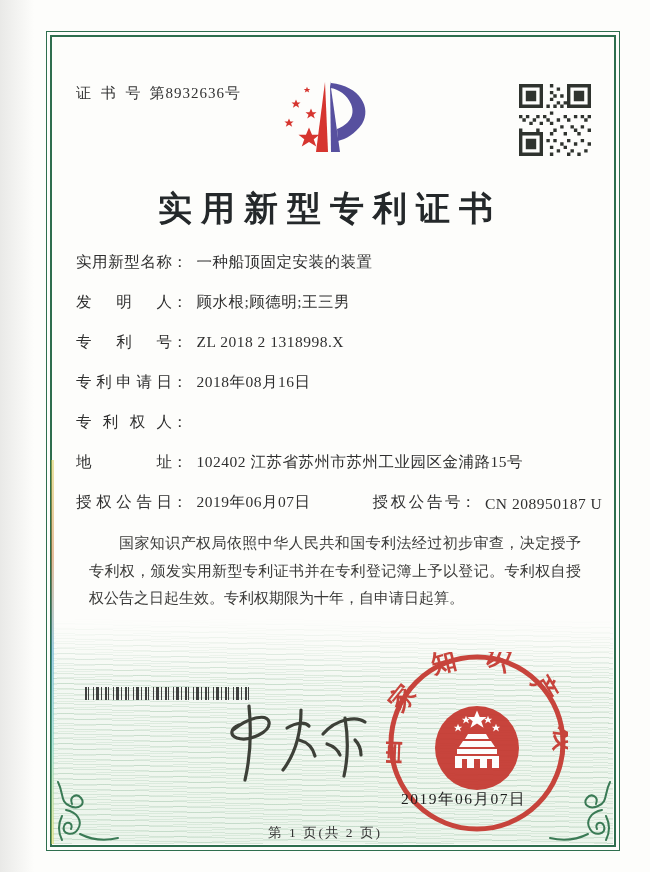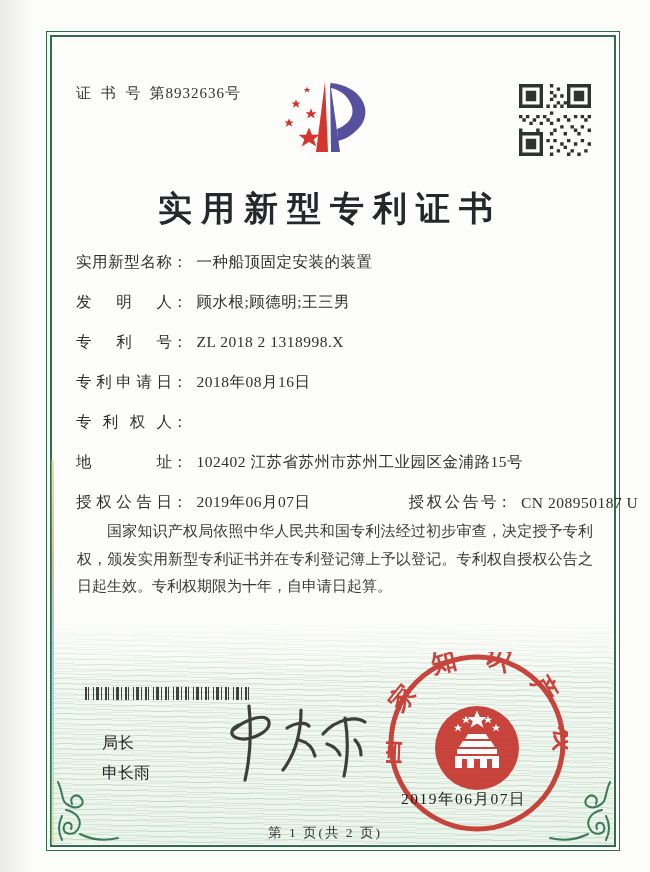--- a/index.html
+++ b/index.html
@@ -26,25 +26,25 @@
   .logo{position:absolute;left:268px;top:70px;width:130px;height:115px;}
   .qr{position:absolute;left:519px;top:84px;width:72px;height:72px;}
   .title{position:absolute;left:10px;right:0;top:186px;text-align:center;
     font-size:34px;font-weight:700;letter-spacing:9px;color:#24282a;}
   .fields{position:absolute;left:76px;top:252px;width:500px;font-size:15.5px;color:#2f2f2f;}
   .f-row{display:flex;align-items:baseline;height:21px;margin-bottom:19px;white-space:nowrap;}
   .f-label{display:inline-block;width:96px;text-align:justify;text-align-last:justify;}
   .f-colon{margin-right:9px;}
   .f-val{letter-spacing:.5px;}
   .grant-row{display:flex;}
-  .grant-pair2{margin-left:98px;display:flex;align-items:center;}
+  .grant-pair2{margin-left:62px;display:flex;align-items:flex-end;}
   .grant-pair2 .f-label{width:88px;}
   .body-text{position:absolute;left:77px;top:518px;width:516px;
     font-size:15px;line-height:27.5px;color:#3a3a38;text-align:justify;}
-  .body-text p{margin:0;text-indent:2em;}
+  .body-text p{margin:12px;text-indent:2em;}
   .barcode{position:absolute;left:85px;top:687px;width:168px;height:13px;opacity:.85;
     background:repeating-linear-gradient(90deg,
       #222 0 2px, transparent 2px 3px,
       #222 3px 4px, transparent 4px 8px,
       #222 8px 9px, transparent 9px 11px,
       #222 11px 14px, transparent 14px 16px,
       #222 16px 17px, transparent 17px 20px);}
   .director{position:absolute;left:102px;top:728px;font-size:16px;color:#222;line-height:30px;}
   .sig{position:absolute;left:205px;top:692px;width:170px;height:100px;}
   .seal{position:absolute;left:386px;top:652px;width:182px;height:182px;opacity:.93;}
@@ -136,24 +136,20 @@
       </span>
     </div>
   </div>
 
   <div class="body-text">
     <p>国家知识产权局依照中华人民共和国专利法经过初步审查，决定授予专利权，颁发实用新型专利证书并在专利登记簿上予以登记。专利权自授权公告之日起生效。专利权期限为十年，自申请日起算。</p>
   </div>
 
   <div class="barcode"></div>
 
-  <div class="director">
-    <div>局长</div>
-    <div>申长雨</div>
-  </div>
 
   <svg class="sig" viewBox="0 0 170 100">
     <g stroke="#3d4038" stroke-width="3.2" fill="none" stroke-linecap="round" stroke-linejoin="round">
       <path d="M28,38 C46,24 62,22 64,30 C66,40 44,50 32,46 C24,43 26,36 34,33"></path>
       <path d="M44,14 C46,34 46,62 40,88"></path>
       <path d="M82,36 C92,30 100,30 104,34"></path>
       <path d="M96,18 C96,40 90,62 78,78"></path>
       <path d="M94,48 C102,50 108,56 110,64"></path>
       <path d="M118,42 C132,26 152,24 160,30"></path>
       <path d="M140,26 C143,44 143,66 139,84"></path>

